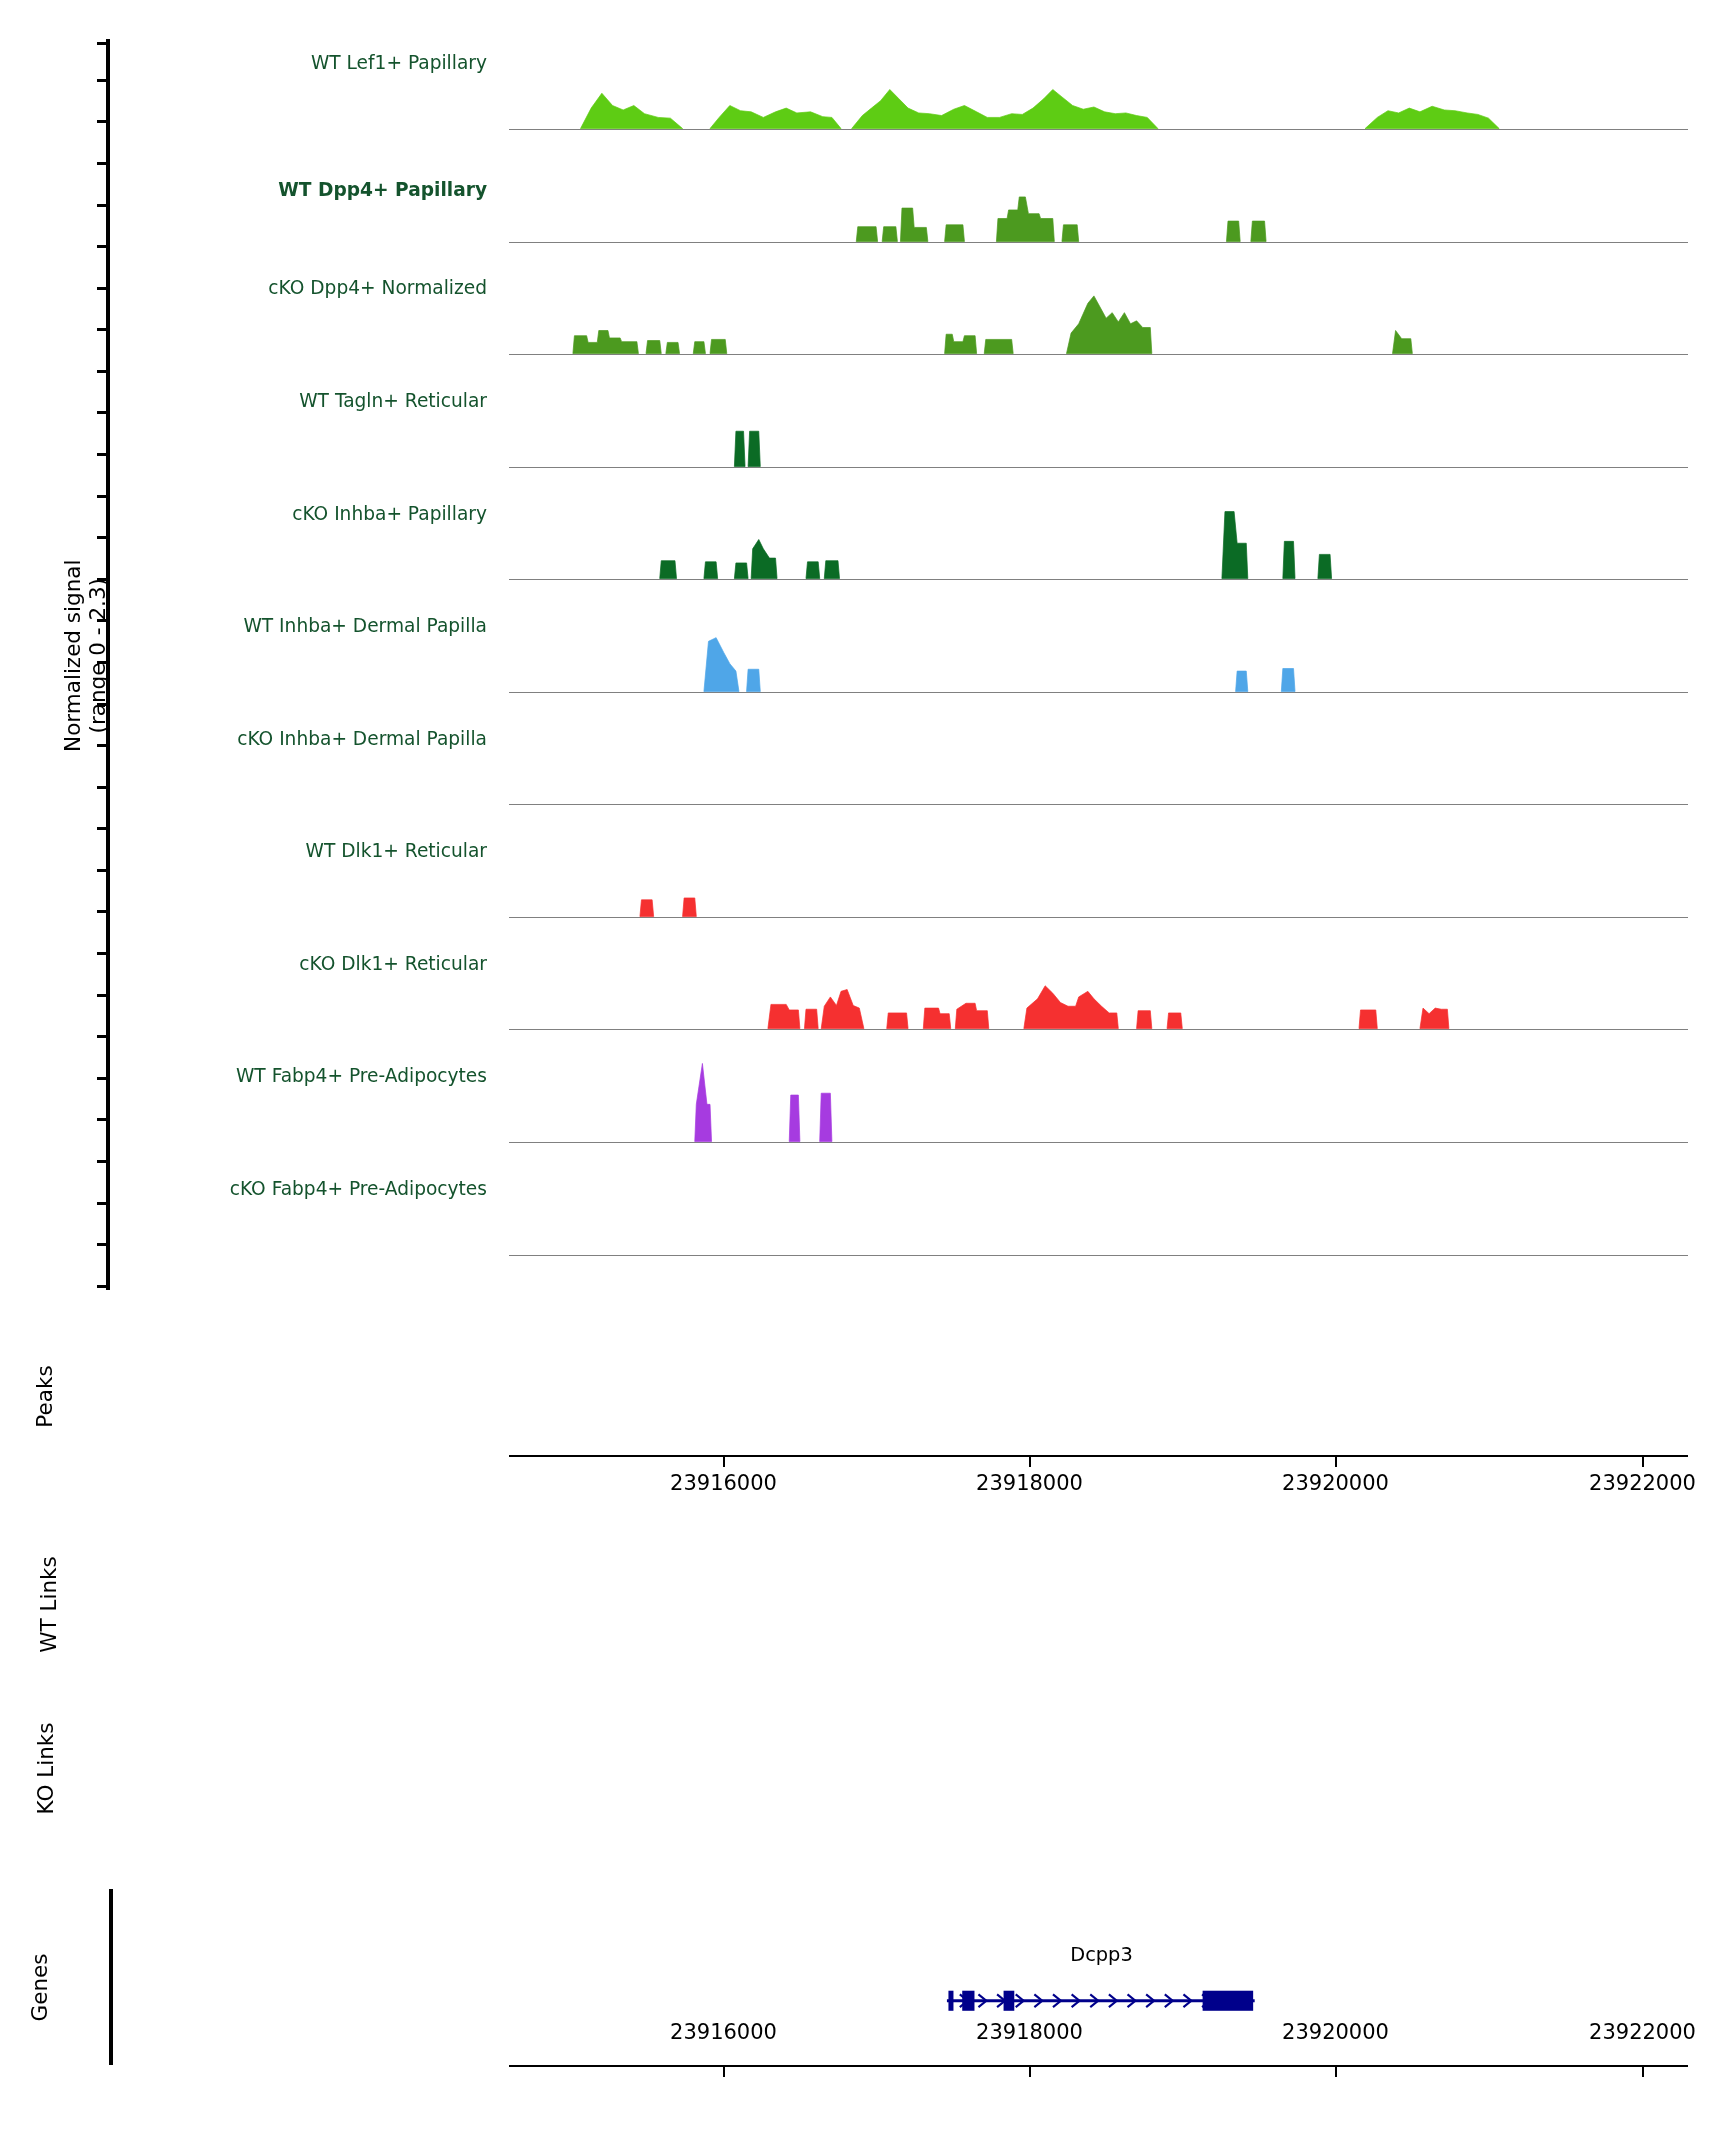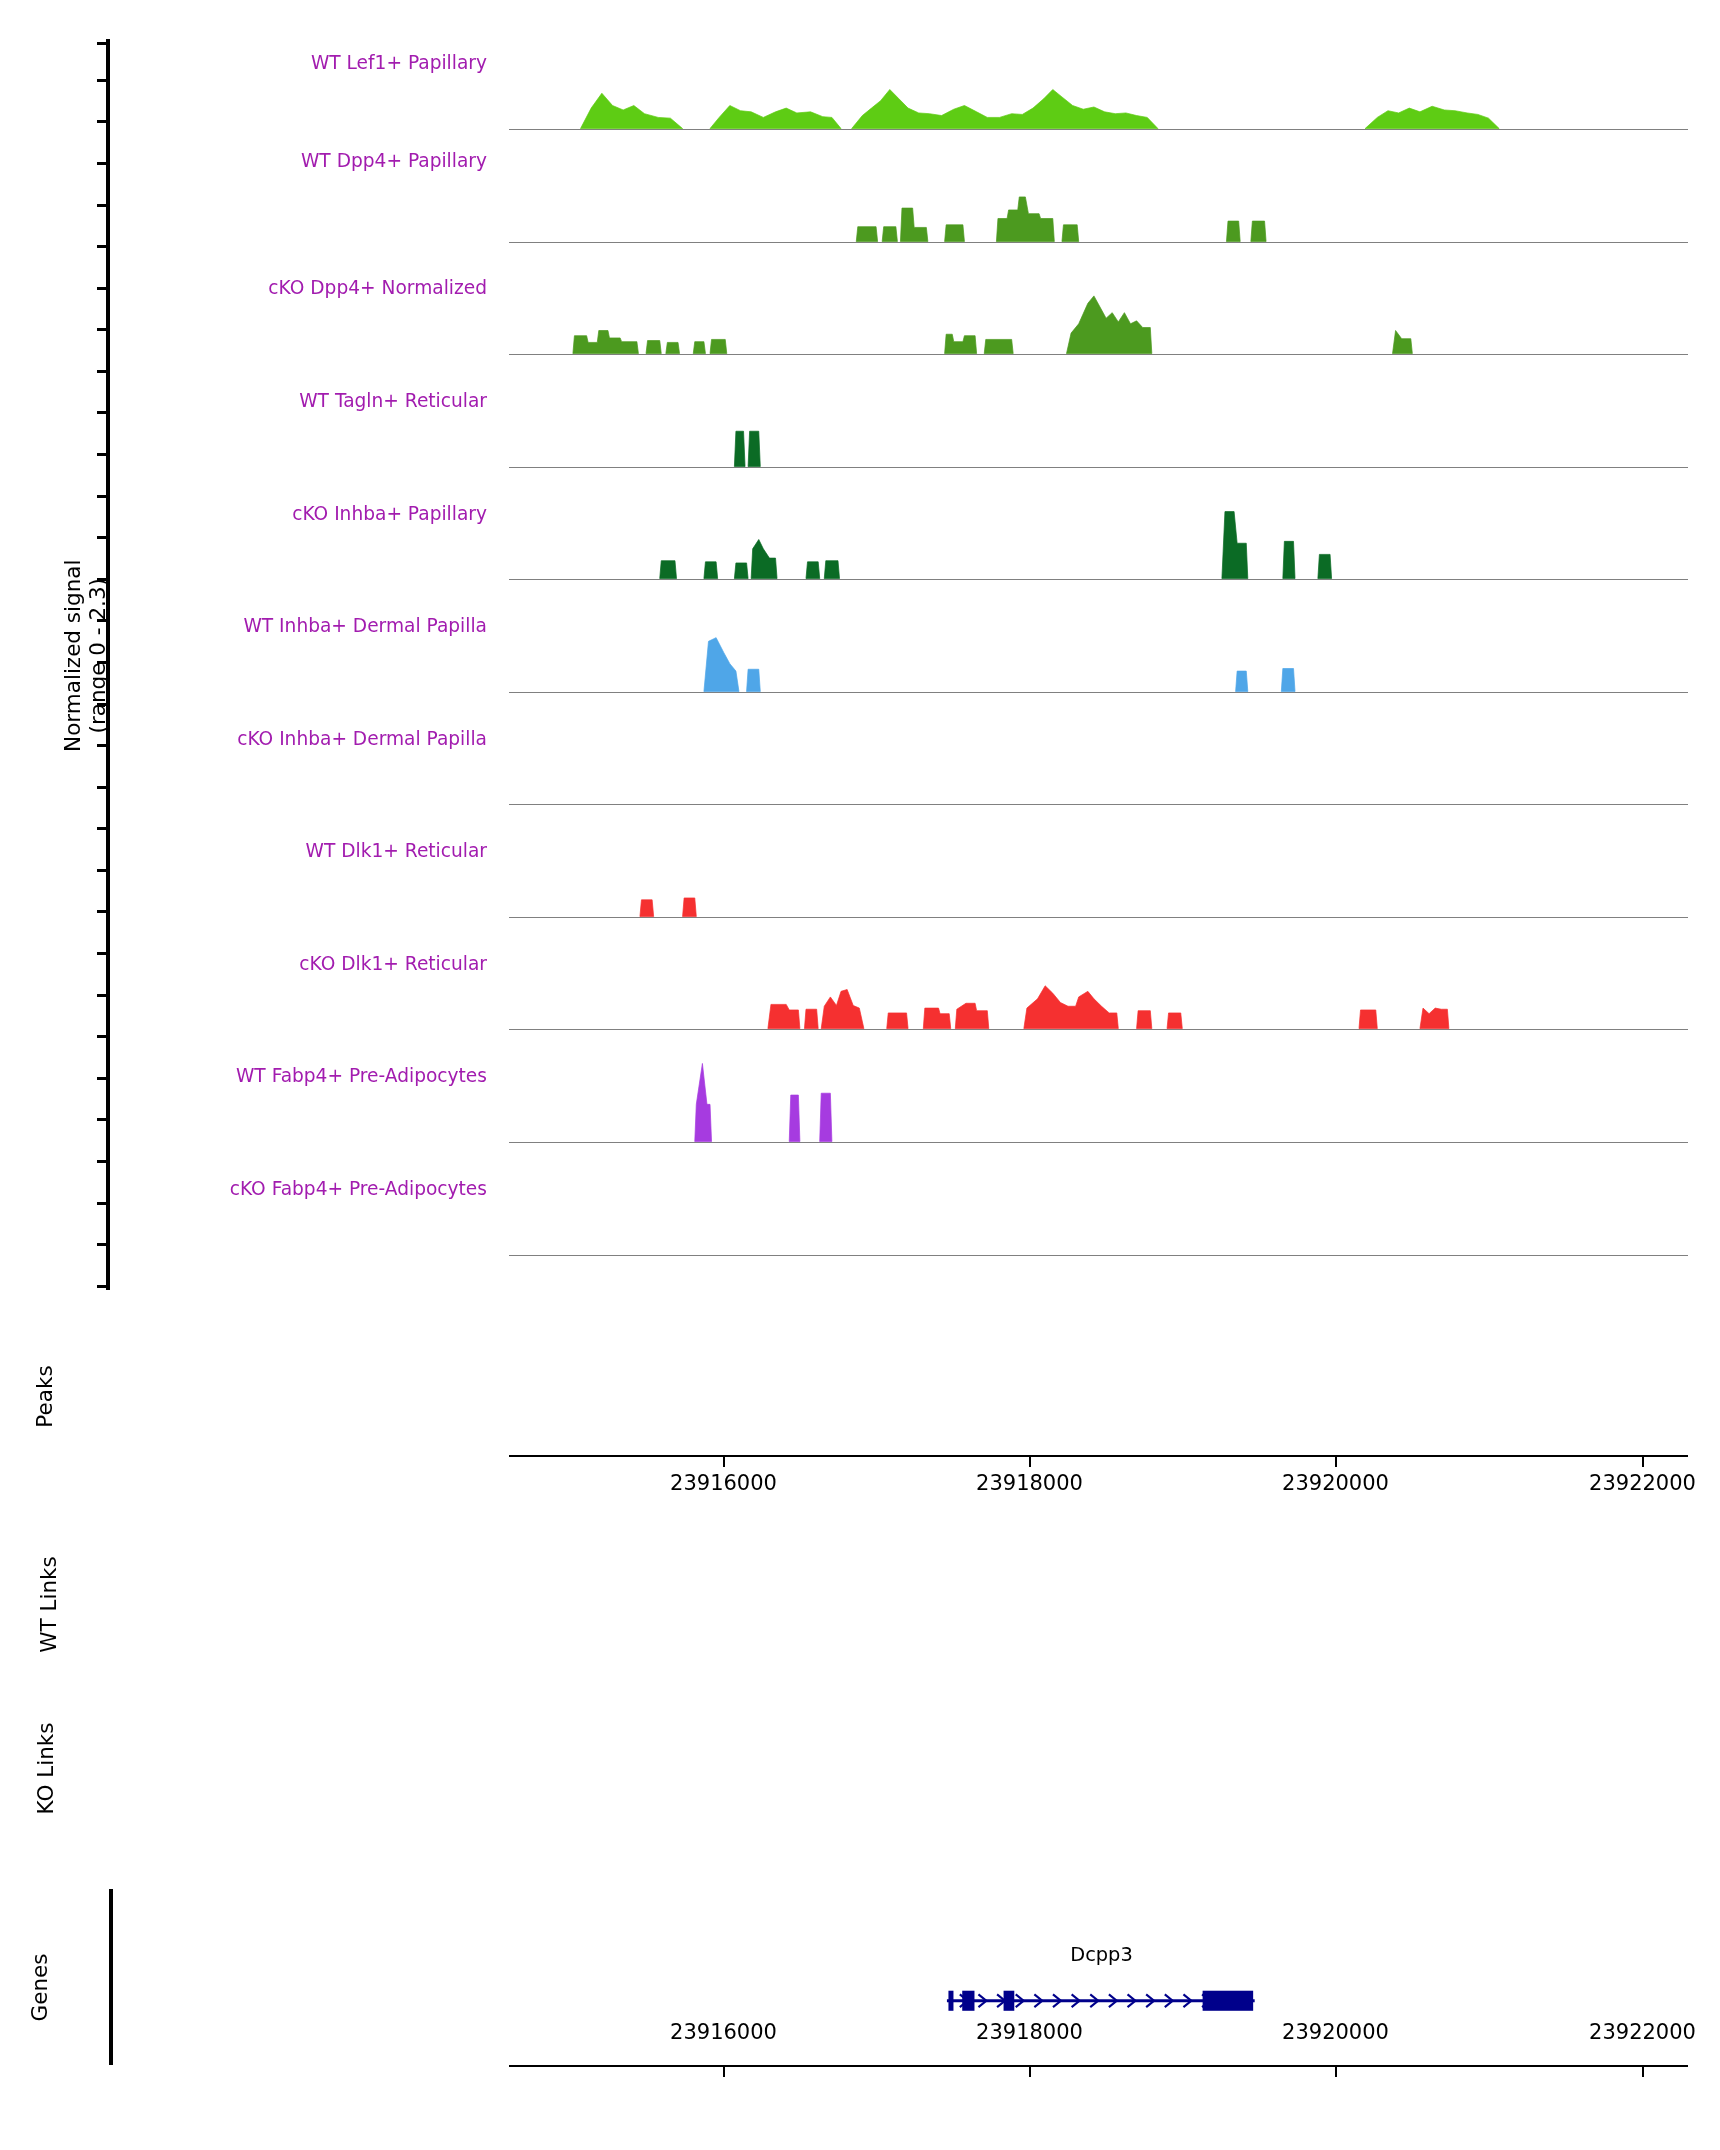--- a/index.html
+++ b/index.html
@@ -44,21 +44,21 @@
   .track {
     position: absolute;
     left: 0;
     width: 1721px;
   }
   .track-name {
     position: absolute;
     font-size: 18.6px;
     text-align: right;
     white-space: nowrap;
-    color: #a21caf;
+    color: #14532d;
   }
   .track-plot {
     position: absolute;
     left: 509px;
     width: 1179px;
   }
   .baseline {
     position: absolute;
     left: 0;
     width: 1179px;
@@ -153,21 +153,21 @@
       <div class="track" style="top: 0px;">
         <div class="track-name" style="left: 86px; width: 401px; top: 52px;">WT Lef1+ Papillary</div>
         <div class="track-plot" style="top: 43px; height: 89px;">
           <div class="baseline" style="top: 86px;"></div>
           <svg class="track-svg" width="1179" height="87" viewBox="0 0 1645 122">
             <path d="M 96.14 120 L 96.14 120.00 L 111.09 91.30 L 126.05 70.43 L 141.00 87.65 L 155.95 93.91 L 170.91 87.65 L 185.86 99.13 L 205.09 104.35 L 222.18 105.39 L 239.27 120.00 L 239.27 120 Z M 277.73 120 L 277.73 120.00 L 290.55 104.35 L 305.50 87.65 L 320.45 94.96 L 335.41 96.52 L 352.50 104.35 L 369.59 96.52 L 384.55 91.30 L 399.50 98.09 L 418.73 96.52 L 435.82 103.30 L 448.64 104.35 L 461.45 120.00 L 461.45 120 Z M 476.41 120 L 476.41 120.00 L 491.36 101.74 L 504.18 91.30 L 517.00 80.87 L 529.82 65.22 L 542.64 78.26 L 555.45 91.30 L 570.41 98.09 L 585.36 99.13 L 602.45 101.74 L 619.55 92.87 L 634.50 87.65 L 651.59 96.52 L 666.55 104.35 L 683.64 104.35 L 700.73 99.13 L 715.68 100.17 L 730.64 91.30 L 745.59 78.26 L 758.41 65.22 L 771.23 75.65 L 786.18 87.65 L 801.14 92.87 L 816.09 89.74 L 831.05 96.52 L 846.00 99.13 L 860.95 98.09 L 875.91 101.74 L 890.86 104.35 L 905.82 120.00 L 905.82 120 Z M 1196.36 120 L 1196.36 120.00 L 1213.45 104.35 L 1228.41 94.96 L 1243.36 98.09 L 1258.32 91.30 L 1273.27 96.52 L 1290.36 88.70 L 1307.45 93.91 L 1322.41 94.96 L 1339.50 98.09 L 1354.45 100.17 L 1369.41 105.39 L 1384.36 120.00 L 1384.36 120 Z " fill="#5ECC14" stroke="#5ECC14" stroke-width="1"></path>
           </svg>
         </div>
       </div>
       <div class="track" style="top: 0px;">
-        <div class="track-name" style="left: 86px; width: 401px; top: 150px;">WT Dpp4+ Papillary</div>
+        <div class="track-name" style="left: 86px; width: 401px; top: 179px; font-weight: bold;">WT Dpp4+ Papillary</div>
         <div class="track-plot" style="top: 156px; height: 89px;">
           <div class="baseline" style="top: 86px;"></div>
           <svg class="track-svg" width="1179" height="87" viewBox="0 0 1645 122">
             <path d="M 482.82 120 L 482.82 120.00 L 484.95 99.13 L 510.59 99.13 L 512.73 120.00 L 512.73 120 Z M 519.14 120 L 519.14 120.00 L 521.27 99.13 L 538.36 99.13 L 540.50 120.00 L 540.50 120 Z M 544.77 120 L 544.77 120.00 L 546.91 73.04 L 561.86 73.04 L 564.00 100.17 L 581.09 100.17 L 583.23 120.00 L 583.23 120 Z M 606.73 120 L 606.73 120.00 L 608.86 96.52 L 632.36 96.52 L 634.50 120.00 L 634.50 120 Z M 679.36 120 L 679.36 120.00 L 681.50 87.65 L 694.32 87.65 L 696.45 75.65 L 709.27 75.65 L 711.41 57.39 L 719.95 57.39 L 724.23 80.87 L 739.18 80.87 L 741.32 87.65 L 758.41 87.65 L 760.55 120.00 L 760.55 120 Z M 771.23 120 L 771.23 120.00 L 773.36 96.52 L 792.59 96.52 L 794.73 120.00 L 794.73 120 Z M 1001.95 120 L 1001.95 120.00 L 1004.09 91.30 L 1019.05 91.30 L 1021.18 120.00 L 1021.18 120 Z M 1036.14 120 L 1036.14 120.00 L 1038.27 91.30 L 1055.36 91.30 L 1057.50 120.00 L 1057.50 120 Z " fill="#4C9A1F" stroke="#4C9A1F" stroke-width="1"></path>
           </svg>
         </div>
       </div>
       <div class="track" style="top: 0px;">
         <div class="track-name" style="left: 86px; width: 401px; top: 277px;">cKO Dpp4+ Normalized</div>
         <div class="track-plot" style="top: 268px; height: 89px;">

